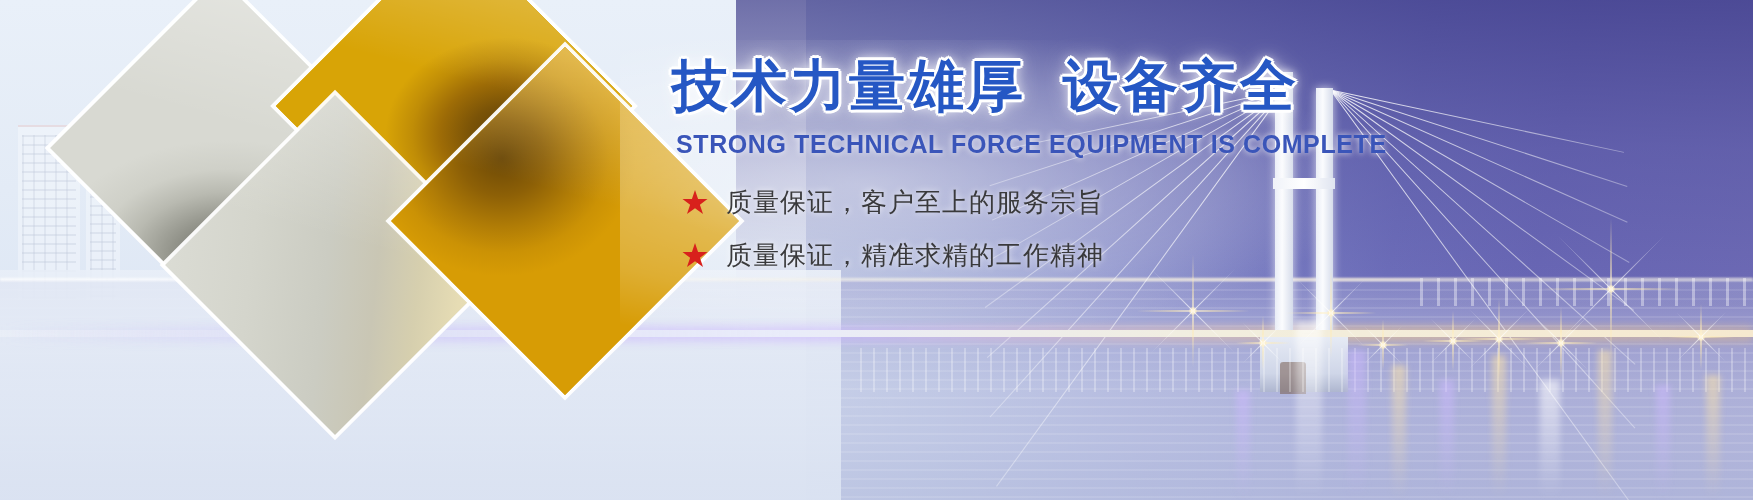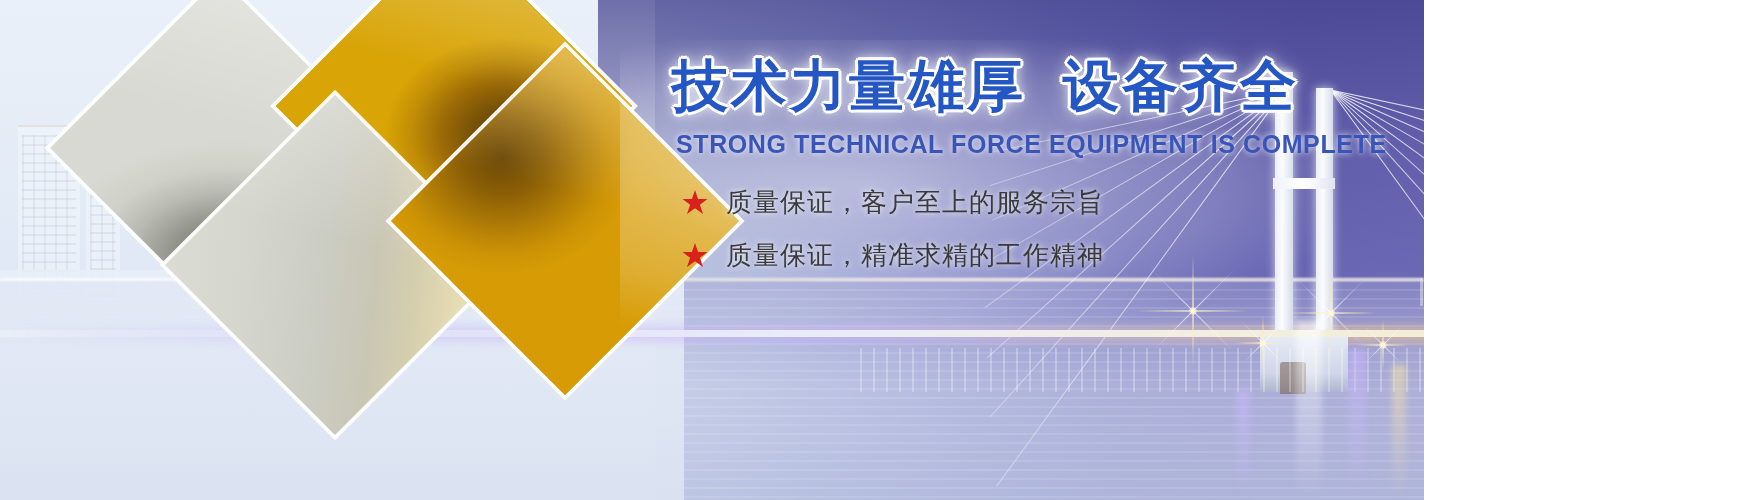--- a/index.html
+++ b/index.html
@@ -1,21 +1,21 @@
 <!DOCTYPE html>
 <html lang="zh"><head>
 <meta charset="utf-8">
 <title>Banner</title>
 <style>
   html,body{margin:0;padding:0;background:#fff;}
   *{box-sizing:border-box;}
 
   .banner{
     position:relative;
-    width:1424px;
+    width:1753px;
     height:500px;
     overflow:hidden;
     font-family:"Liberation Sans","DejaVu Sans",sans-serif;
     background:#cfd8e8;
   }
 
   
   .sky{
     position:absolute; inset:0;
     background:

